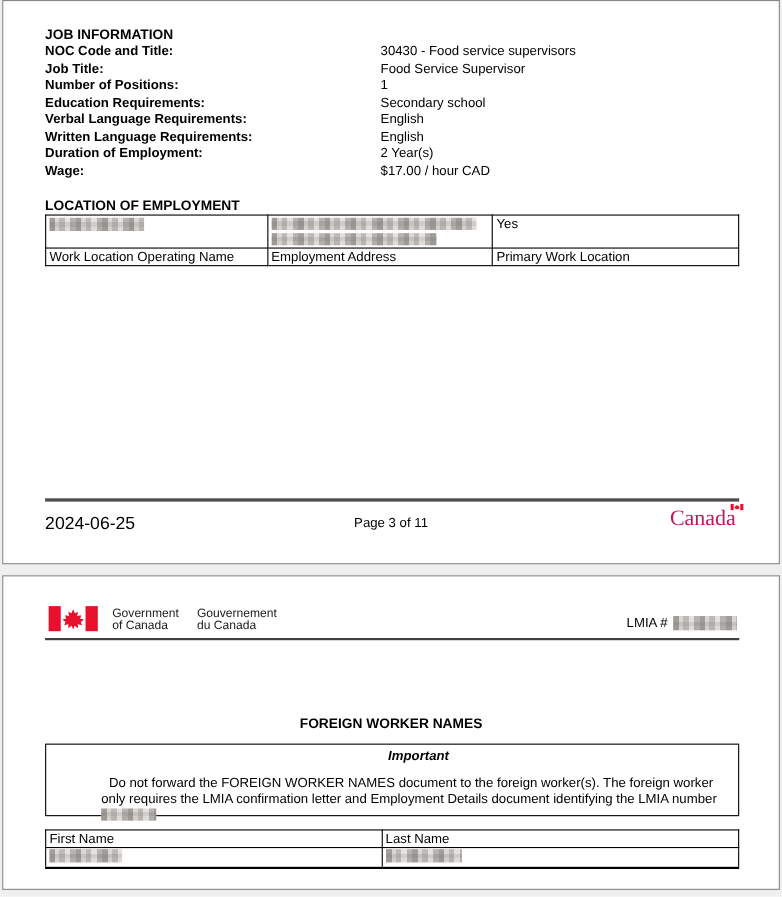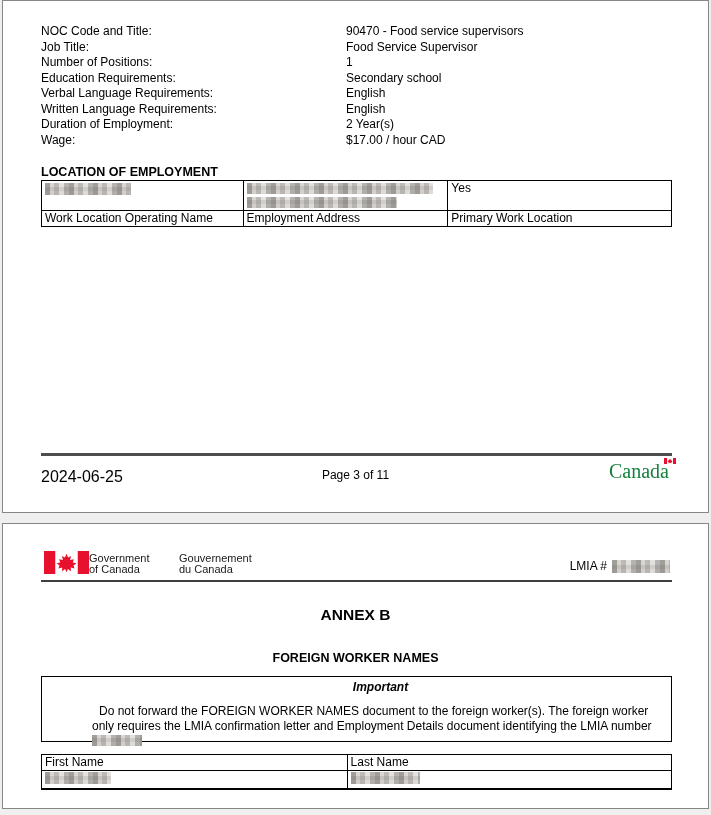--- a/index.html
+++ b/index.html
@@ -19,48 +19,48 @@
   }
   #page1 { height: 513px; }
   #page2 { height: 286px; margin-top: 10px; }
 
   
   .p1-body { padding: 23px 36px 0 38px; }
   .section-heading {
     font-size: 12.5px; font-weight: bold; line-height: 15px; margin: 0;
   }
   .info-row { display: flex; font-size: 12px; line-height: 15.5px; }
-  .info-label { width: 305px; flex-shrink: 0; }
+  .info-label { width: 305px; flex-shrink: 0; font-weight: bold; }
   .section-2 { margin-top: 17px; }
 
   table.doc-table {
     width: 100%; border-collapse: collapse; table-layout: fixed;
   }
   table.doc-table th, table.doc-table td {
     border: 1px solid #000;
     font-size: 12px; font-weight: normal; text-align: left;
     padding: 0 3px; vertical-align: top; line-height: 15px;
   }
   table.loc th { height: 16px; }
   table.loc td { height: 30px; }
 
   .f-rule { position: absolute; left: 38px; right: 36px; top: 452px; border-top: 3px solid #4d4d4d; }
   .f-date { position: absolute; left: 38px; top: 467px; font-size: 16px; }
   .f-page { position: absolute; left: 0; right: 0; top: 467px; text-align: center; font-size: 12px; }
   .wordmark {
     position: absolute; right: 36px; top: 459px;
-    font-family: "Liberation Serif", serif; font-size: 20px; color: #15803d;
+    font-family: "Liberation Serif", serif; font-size: 20px; color: #be185d;
     padding-right: 3px;
   }
   .mini-flag { position: absolute; top: -2px; right: -4px; width: 12px; height: 6px; }
 
   
   .flag-logo { position: absolute; left: 41px; top: 27px; width: 45px; height: 23px; }
   .gov-block { position: absolute; top: 29px; font-size: 11px; line-height: 11px; color: #1a1a1a; }
-  .gov-en { left: 86px; }
+  .gov-en { left: 99px; }
   .gov-fr { left: 176px; }
   .lmia-line { position: absolute; right: 38px; top: 35px; display: flex; align-items: center; gap: 5px; font-size: 12px; margin-left: 28px; }
   .h-rule { position: absolute; left: 38px; right: 36px; top: 56px; border-top: 2px solid #3f3f3f; }
   .annex-title { position: absolute; left: 0; right: 0; top: 82px; text-align: center; font-size: 15.5px; font-weight: bold; }
   .annex-sub { position: absolute; left: 0; right: 0; top: 127px; text-align: center; font-size: 12.5px; font-weight: bold; }
 
   .imp-box { position: absolute; left: 38px; right: 36px; top: 152px; height: 66px; border: 1px solid #000; padding-left: 48px; }
   .imp-head { text-align: center; font-size: 12px; font-weight: bold; font-style: italic; margin-top: 3px; }
   .imp-text { margin: 10px 2px 0 2px; font-size: 12px; line-height: 15px; text-indent: 7px; }
 
@@ -101,25 +101,26 @@
       <path fill="#e8112d" d="M50 6 L53.5 14 L60 11 L58 19.5 L66.5 18 L64 25 L72 26.5 L65.5 31.5 L68 38 L59.5 36 L60 44 L53 39 L50 46 L47 39 L40 44 L40.5 36 L32 38 L34.5 31.5 L28 26.5 L36 25 L33.5 18 L42 19.5 L40 11 L46.5 14 Z"></path>
     </g>
   </defs>
 </svg>
 
 <div>
 
   <div class="page" id="page1">
     <div class="p1-body">
 
+      <div class="section-heading">JOB INFORMATION</div>
 
       <div>
         <div class="info-row">
           <span class="info-label">NOC Code and Title:</span>
-          <span class="info-value">90470 - Food service supervisors</span>
+          <span class="info-value">30430 - Food service supervisors</span>
         </div>
         <div class="info-row">
           <span class="info-label">Job Title:</span>
           <span class="info-value">Food Service Supervisor</span>
         </div>
         <div class="info-row">
           <span class="info-label">Number of Positions:</span>
           <span class="info-value">1</span>
         </div>
         <div class="info-row">
@@ -193,21 +194,20 @@
     <div class="gov-block gov-fr" style="white-space:pre-line">Gouvernement
 du Canada</div>
 
     <div class="lmia-line">
       <span>LMIA #</span>
       <span class="redact r-lmia"></span>
     </div>
 
     <div class="h-rule"></div>
 
-    <div class="annex-title">ANNEX B</div>
     <div class="annex-sub">FOREIGN WORKER NAMES</div>
 
     <div class="imp-box">
       <div class="imp-head">Important</div>
       <div class="imp-text">
         <span>Do not forward the FOREIGN WORKER NAMES document to the foreign worker(s). The foreign worker only requires the LMIA confirmation letter and Employment Details document identifying the LMIA number</span>
         <span class="redact r-imp"></span>
       </div>
     </div>
 

